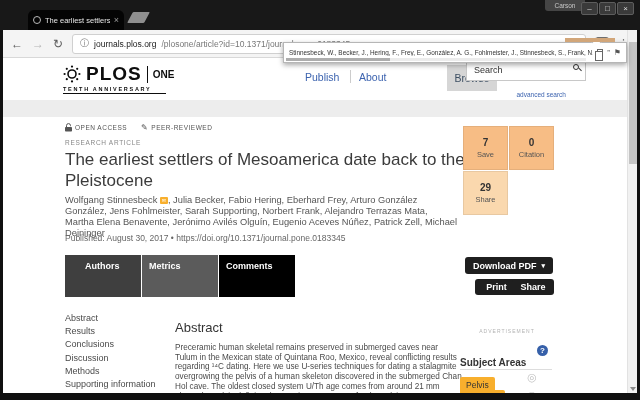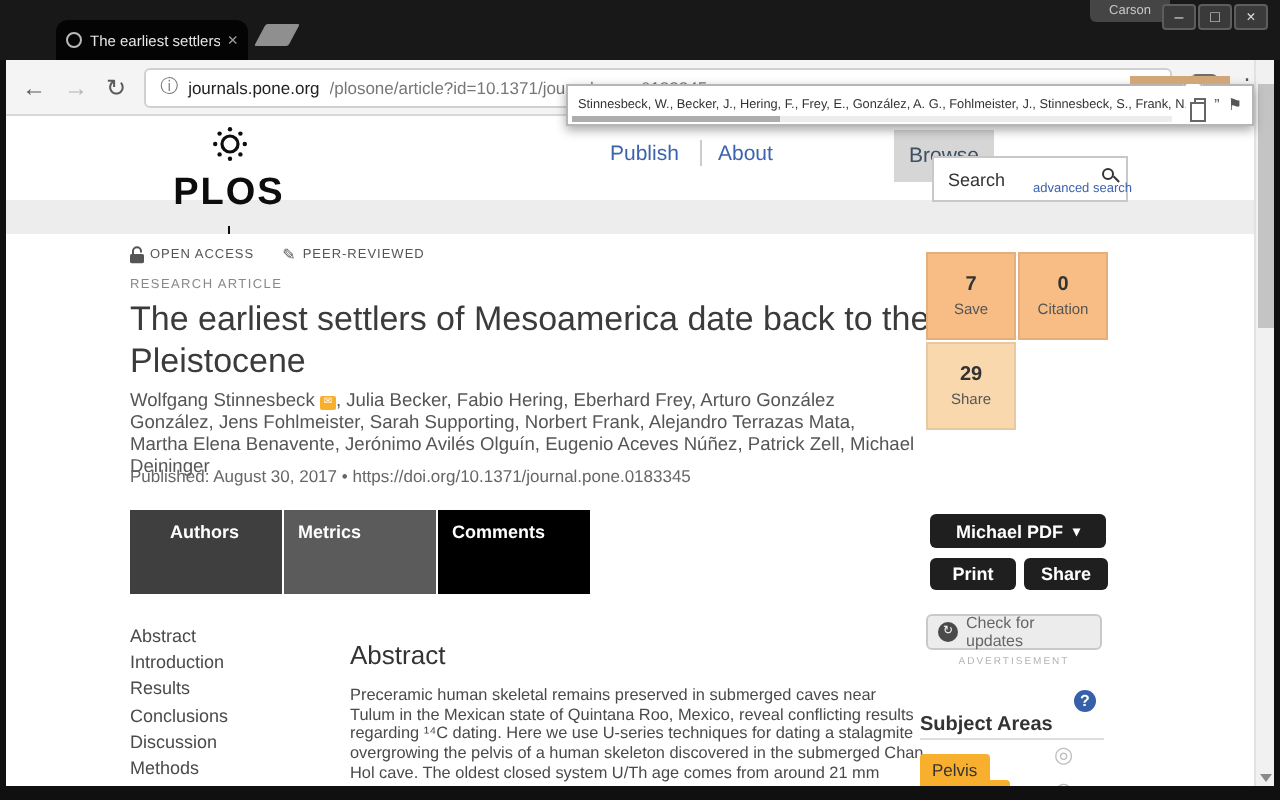--- a/index.html
+++ b/index.html
@@ -44,31 +44,31 @@
   .pop-ico{flex:none;color:#555;font-size:8px;line-height:8px;}
   .copy-ico{flex:none;width:6px;height:8px;border:1px solid #666;position:relative;background:#fff;}
   .copy-ico::after{content:"";position:absolute;left:-3px;top:1px;width:6px;height:8px;
     border:1px solid #666;background:#fff;}
   .popup-hscroll{position:absolute;left:2px;bottom:1px;width:300px;height:3px;background:#ececec;}
   .popup-hthumb{position:absolute;left:0;top:0;width:104px;height:3px;background:#adadad;}
   
   .page{position:absolute;top:58px;left:3px;right:13px;bottom:7px;background:#ededed;overflow:hidden;}
   .sitehead{position:absolute;top:0;left:0;right:0;height:42px;background:#fff;}
   .logo{position:absolute;left:60px;top:5px;}
-  .logo-row{display:flex;align-items:center;gap:5px;flex-direction:column;}
+  .logo-row{display:flex;align-items:center;gap:5px;}
   .logo-plos{font-size:19px;font-weight:bold;letter-spacing:1px;color:#0d0d0d;}
   .logo-div{width:1px;height:17px;background:#0d0d0d;}
   .logo-one{font-size:10px;font-weight:bold;color:#0d0d0d;}
   .logo-tag{font-size:5.5px;font-weight:bold;letter-spacing:1.7px;color:#0d0d0d;
     border-bottom:1.5px solid #0d0d0d;padding-bottom:1px;margin-top:1px;width:103px;}
   .nav-link{position:absolute;top:13px;font-size:10.5px;color:#3c63af;}
   .nav-sep{position:absolute;top:12px;width:1px;height:13px;background:#ccc;}
   .browse-btn{position:absolute;left:402px;top:7px;width:50px;height:26px;background:#d6d6d6;
     color:#3d4f63;font-size:10.5px;display:flex;align-items:center;justify-content:center;margin-left:42px;}
-  .search-wrap{position:absolute;left:463px;top:20px;width:98px;height:23px;}
+  .search-wrap{position:absolute;left:463px;top:0;width:120px;height:23px;}
   .search-input{width:100%;height:100%;border:1px solid #c8c8c8;background:#fff;font-size:9px;
     padding:0 18px 0 7px;font-family:"Liberation Sans",sans-serif;color:#333;}
   .search-input::placeholder{color:#333;opacity:1;}
   .mag{position:absolute;right:7px;top:6px;width:6px;height:6px;border:1.4px solid #333;border-radius:50%;}
   .mag::after{content:"";position:absolute;width:4px;height:1.4px;background:#333;
     transform:rotate(45deg);right:-3.5px;bottom:-1.5px;}
   .advsearch{position:absolute;left:463px;top:33px;width:100px;text-align:right;
     font-size:6.5px;color:#3c63af;}
   .card{position:absolute;top:59px;left:0;right:0;bottom:0;background:#fff;overflow:hidden;}
   .badges{position:absolute;left:62px;top:6px;display:flex;gap:14px;align-items:center;}
@@ -90,21 +90,21 @@
   .m-view{background:#f5e45e;}.m-share{background:#fad8ae;}
   .tabsbar{position:absolute;left:62px;top:138px;display:flex;gap:1px;}
   .ptab{width:76px;height:42px;padding:6px 7px;font-size:9px;font-weight:bold;color:#fff;position:relative;}
   .t0{background:#f8ac2b;color:#333;}
   .t1{background:#3f3f3f;padding-left:20px;}.t2{background:#5b5b5b;}.t3{background:#000000;}.t4{background:#999;}
   .chev{position:absolute;left:8px;bottom:7px;width:4px;height:4px;border-right:1.4px solid #333;
     border-bottom:1.4px solid #333;transform:rotate(45deg);}
   .blackbtn{position:absolute;background:#1f1f1f;border-radius:3px;color:#fff;font-size:9px;
     font-weight:bold;display:flex;align-items:center;justify-content:center;gap:5px;}
   .pdf-btn{left:462px;top:140px;width:88px;height:17px;}
-  .print-btn{left:462px;top:162px;width:43px;height:16px;}
+  .print-btn{left:472px;top:162px;width:43px;height:16px;}
   .share-btn{left:509px;top:162px;width:42px;height:16px;}
   .caret{font-size:7px;}
   .updates-btn{position:absolute;left:460px;top:190px;width:88px;height:18px;background:#ececec;
     border:1px solid #c9c9c9;border-radius:3px;display:flex;align-items:center;gap:4px;
     padding:0 5px;font-size:8px;color:#666;}
   .cross-ico{width:10px;height:10px;border-radius:50%;background:#4a4a4a;color:#fff;font-size:6px;
     line-height:10px;text-align:center;flex:none;}
   .advert{position:absolute;left:460px;top:211px;width:88px;text-align:center;font-size:5px;
     letter-spacing:1px;color:#b3b3b3;}
   .secnav{position:absolute;left:62px;top:195px;font-size:9px;color:#4a4a4a;line-height:13.2px;}
@@ -145,21 +145,21 @@
       <span class="winbtn">×</span>
     </div>
   </div>
 
   <div class="toolbar">
     <span class="navglyph">←</span>
     <span class="navglyph disabled">→</span>
     <span class="navglyph">↻</span>
     <div class="urlbar">
       <span class="url-info">ⓘ</span>
-      <span class="url-host">journals.pone.org</span>
+      <span class="url-host">journals.plos.org</span>
       <span class="url-path">/plosone/article?id=10.1371/journal.pone.0183345</span>
       <span class="url-star">☆</span>
     </div>
     <span class="ext-icon"></span>
     <span class="menu-dots">⋮</span>
   </div>
 
   <div class="tanbar"></div>
   <div class="popup">
     <div class="popup-arrow"></div>
@@ -249,35 +249,30 @@
         </div>
       </div>
 
       <div class="tabsbar">
         <div class="ptab t1"><span>Authors</span></div>
         <div class="ptab t2"><span>Metrics</span></div>
         <div class="ptab t3"><span>Comments</span></div>
       </div>
 
       <div class="blackbtn pdf-btn">
-        <span>Michael PDF</span>
+        <span>Download PDF</span>
         <span class="caret">▾</span>
       </div>
       <div class="blackbtn print-btn">Print</div>
       <div class="blackbtn share-btn">Share</div>
 
-      <div class="updates-btn">
-        <span class="cross-ico">↻</span>
-        <span>Check for updates</span>
-      </div>
       <div class="advert">ADVERTISEMENT</div>
 
       <div class="secnav">
         <div>Abstract</div>
-        <div>Introduction</div>
         <div>Results</div>
         <div>Conclusions</div>
         <div>Discussion</div>
         <div>Methods</div>
         <div>Supporting information</div>
       </div>
 
       <div class="abs-head">Abstract</div>
       <div class="abs-para"><span>Preceramic human skeletal remains preserved in submerged caves near Tulum in the Mexican state of Quintana Roo, Mexico, reveal conflicting results regarding ¹⁴C dating. Here we use U-series techniques for dating a stalagmite overgrowing the pelvis of a human skeleton discovered in the submerged Chan Hol cave. The oldest closed system U/Th age comes from around 21 mm above the pelvis defining the </span><i>terminus ante quem</i><span> for the pelvis to 11311±370 y BP. However, the skeleton might be considerable older, probably as old as 13 ky BP as</span></div>
 

